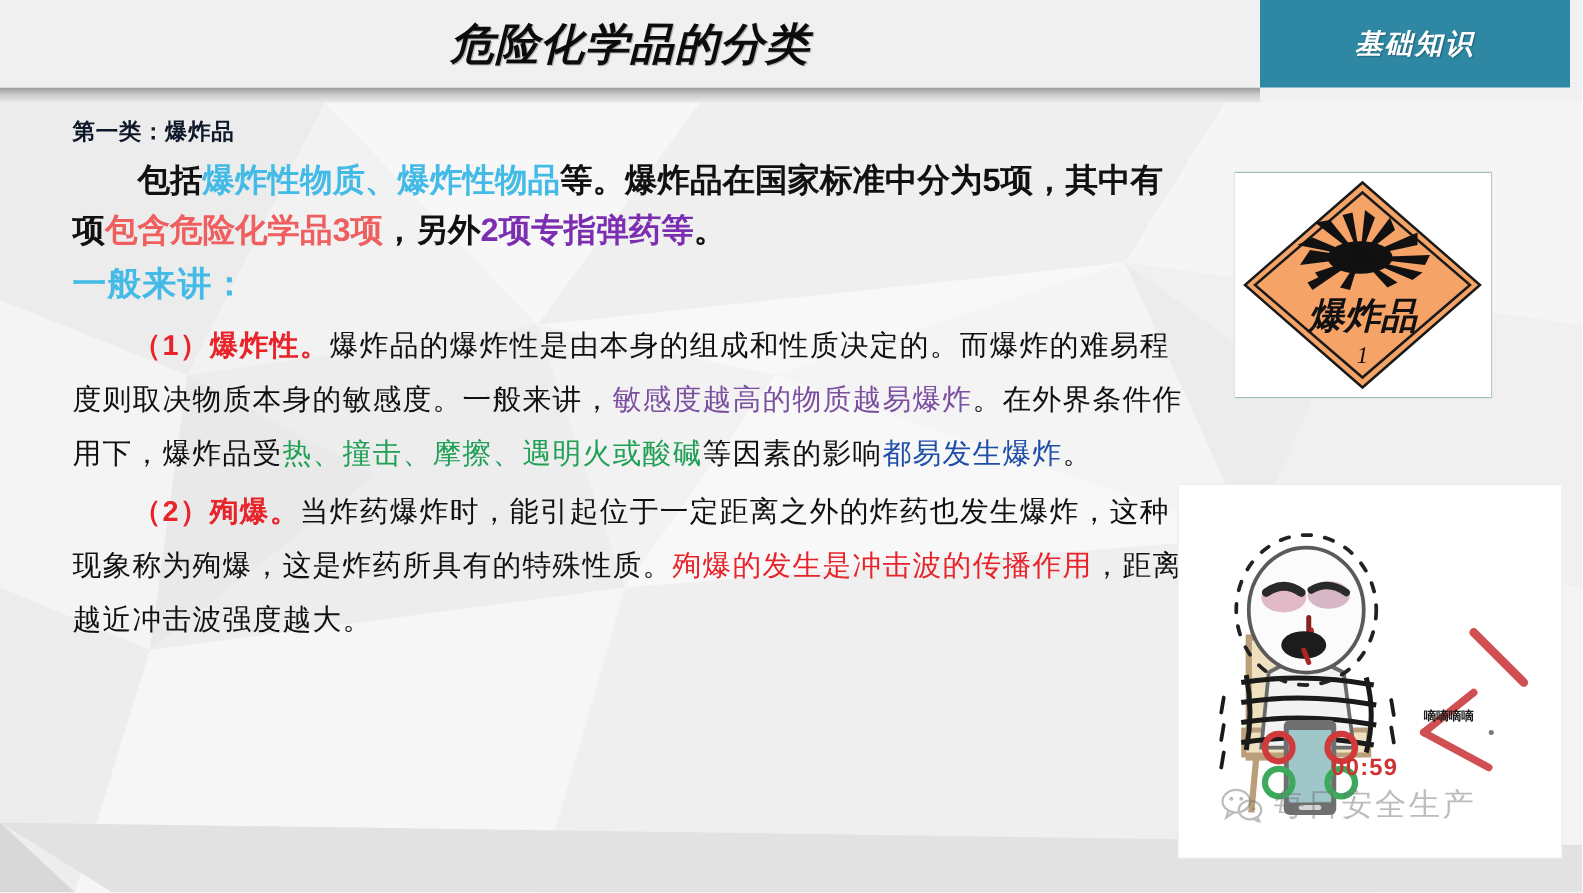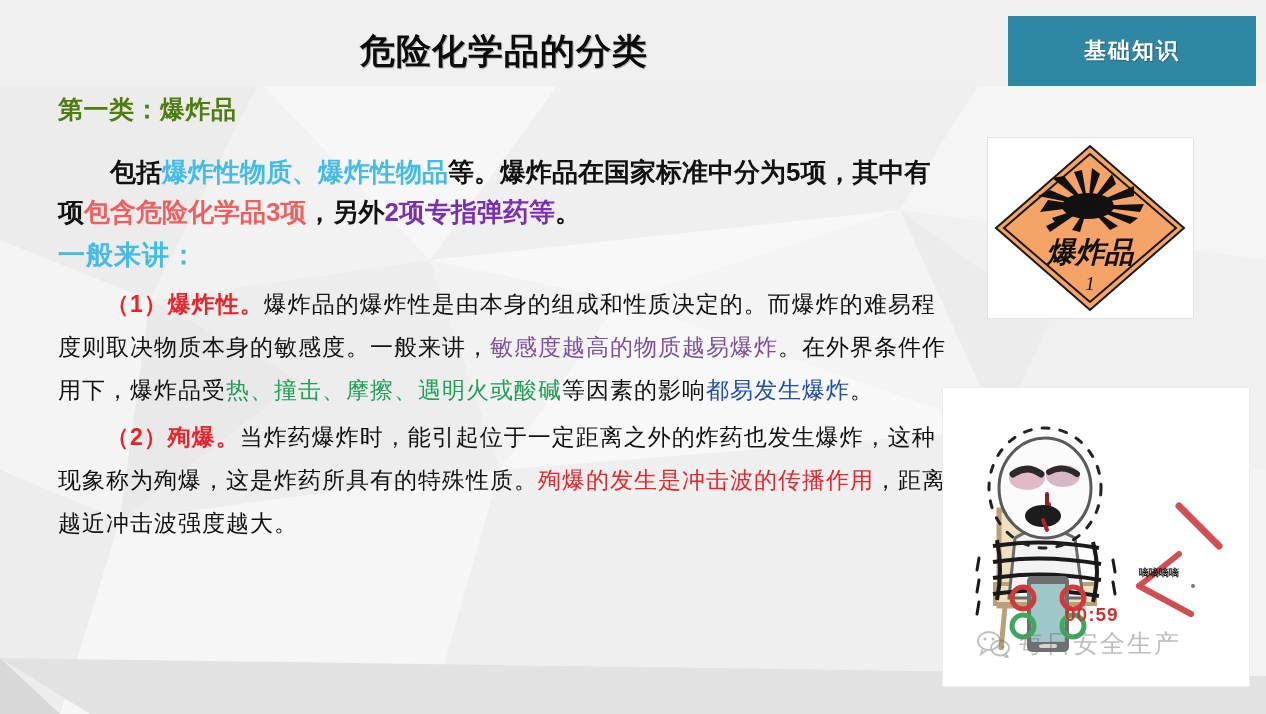--- a/index.html
+++ b/index.html
@@ -24,24 +24,25 @@
   #bg-facets {
     position: absolute;
     inset: 0;
     z-index: 0;
     pointer-events: none;
   }
 
   
   #header {
     position: absolute;
-    top: 16px; left: 0;
+    top: 0; left: 0;
     width: 1266px;
     height: 70px;
     z-index: 5;
+    font-style: italic;
   }
   #header-bar {
     position: absolute;
     top: 0; left: 0;
     width: 1008px;
     height: 70px;
     background: #f0f0f0;
   }
   #header-title {
     position: absolute;
@@ -93,25 +94,25 @@
     width: 890px;
     z-index: 3;
   }
 
   .heavy {
     font-family: "Liberation Sans", "DejaVu Sans", sans-serif;
     font-weight: bold;
   }
 
   #class-heading {
-    font-size: 25px;
-    font-weight: bold;
-    color: #4d7c0f;
+    font-size: 18px;
+    font-weight: bold;
+    color: #0f172a;
     line-height: 1.1;
-    margin-bottom: 28px;
+    margin-bottom: 8px;
     letter-spacing: 0.5px;
   }
 
   #para-intro {
     font-size: 26px;
     font-weight: bold;
     line-height: 1.55;
     color: #111111;
     text-indent: 52px;
     letter-spacing: 0px;

